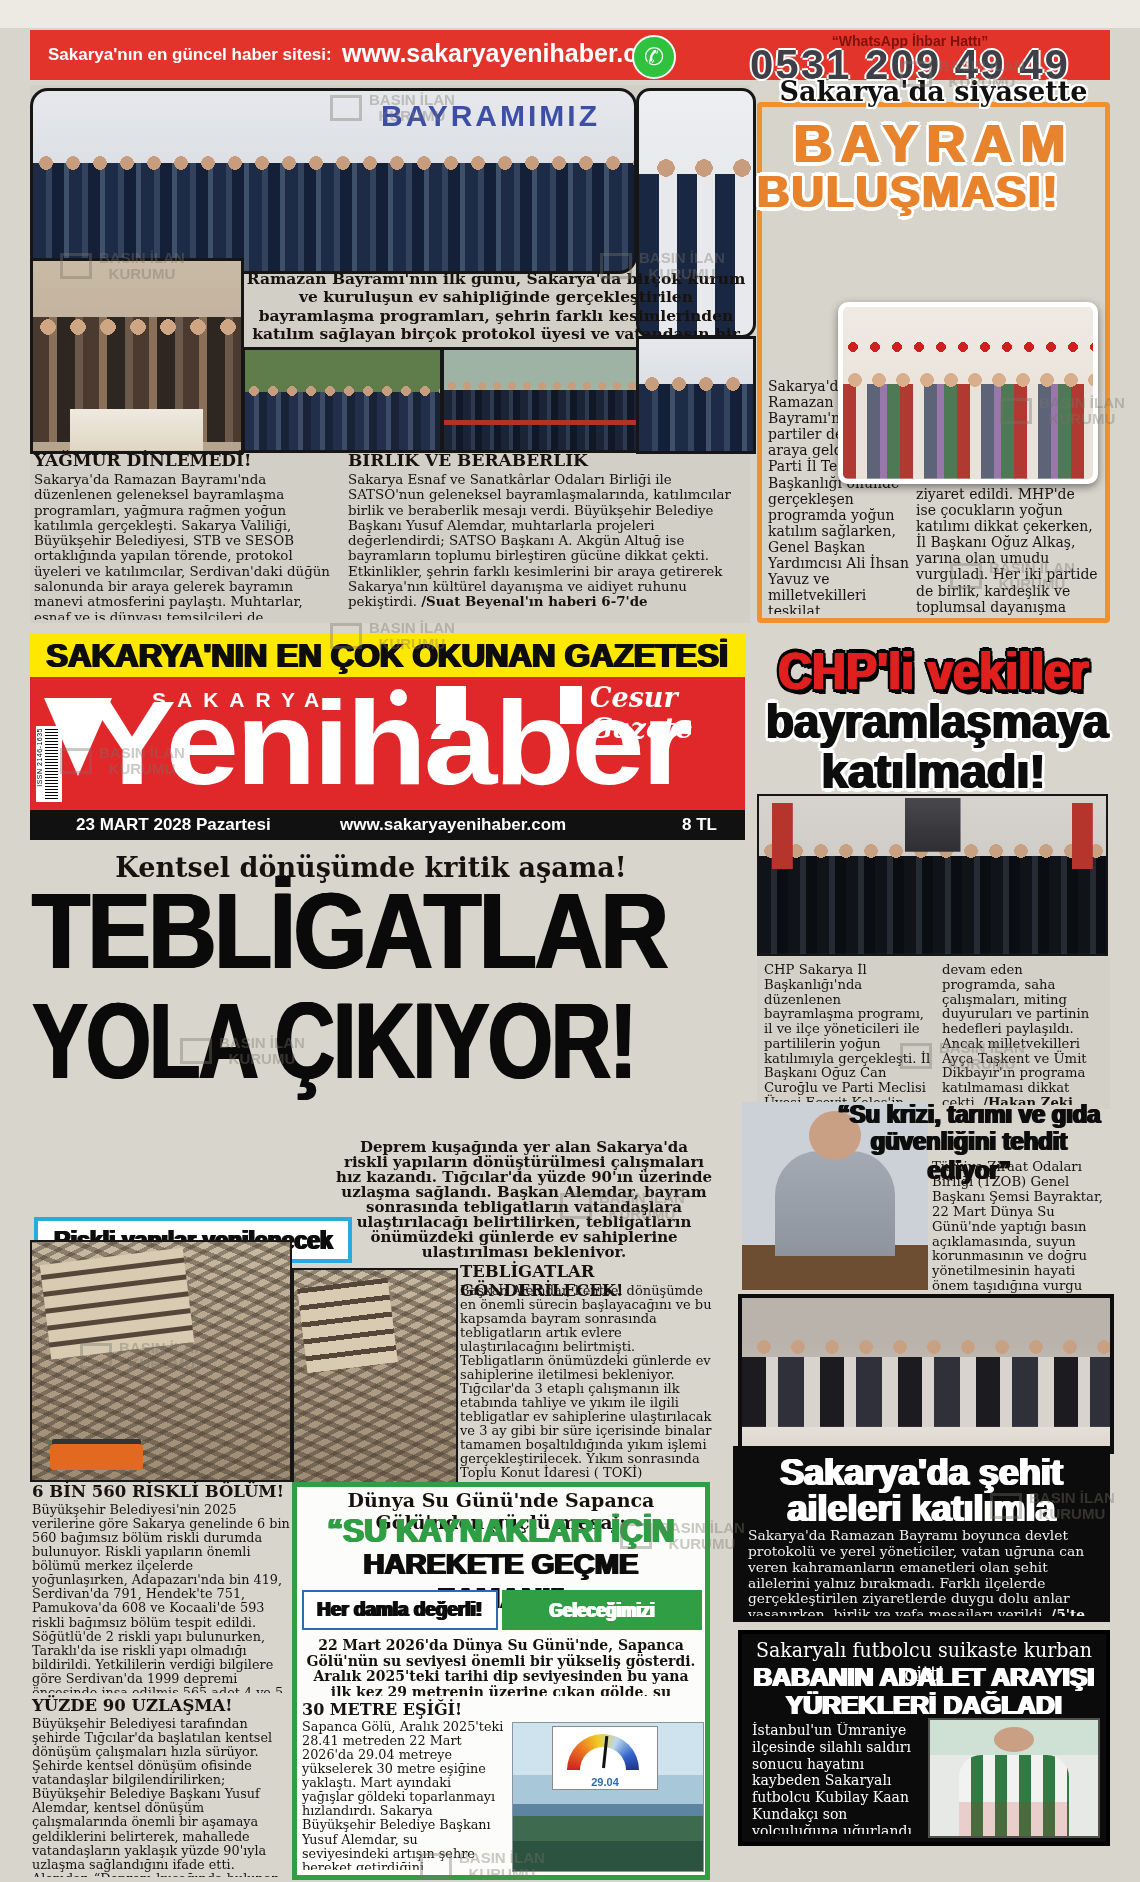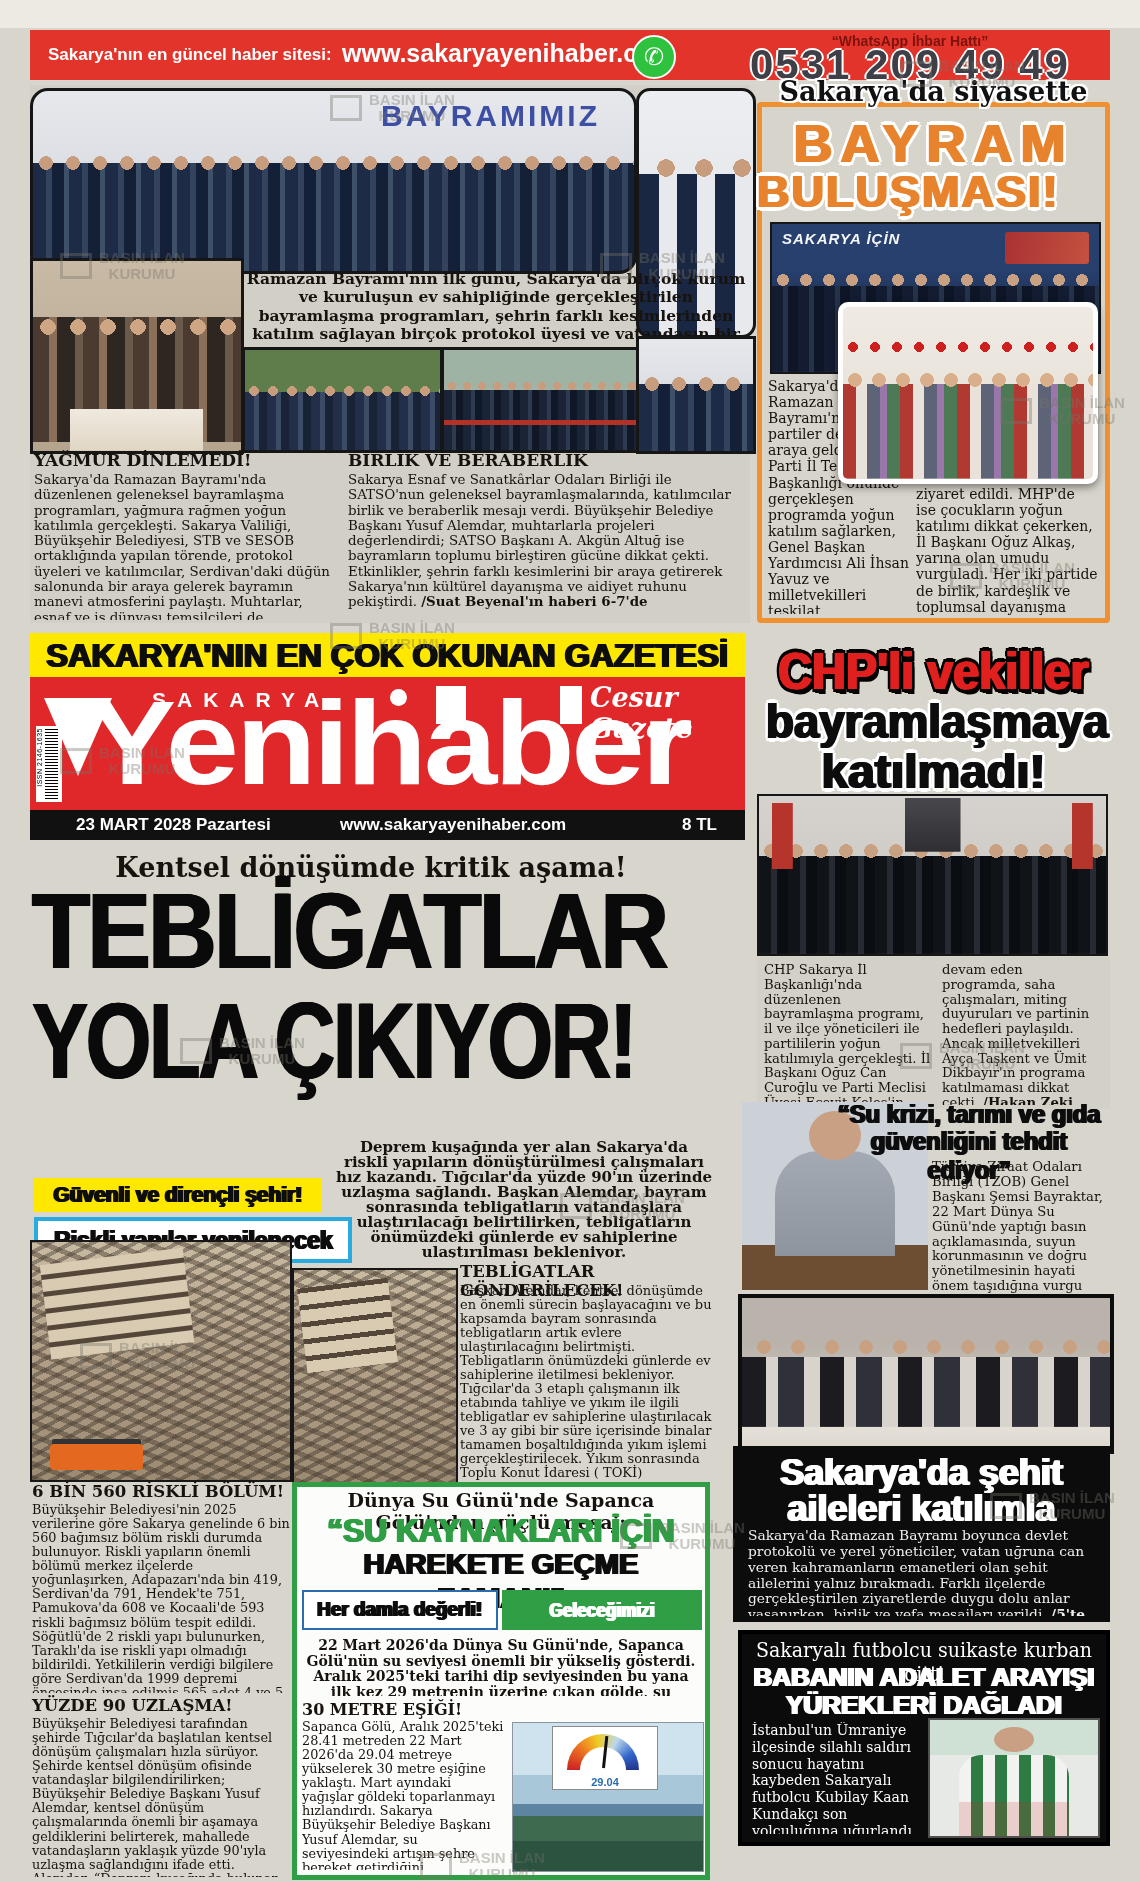--- a/index.html
+++ b/index.html
@@ -207,23 +207,20 @@
   </div>
 
   <div class="abs" style="left:757px;top:102px;width:343px;height:511px;border:5px solid #ef9130;border-radius:4px;background:#d7d4cb;"></div>
   <div class="abs serif b center z5 ow2" style="left:757px;top:76px;width:353px;font-size:27px;color:#111;">Sakarya'da siyasette</div>
   <div class="abs sans b center z5" style="left:757px;top:112px;width:353px;">
     <span class="ow fat" style="font-size:54px;color:#e8832d;letter-spacing:8px;">BAYRAM</span>
   </div>
   <div class="abs sans b center z5" style="left:757px;top:166px;width:286px;">
     <span class="ow fat" style="font-size:45px;color:#e8832d;letter-spacing:2px;">BULUŞMASI!</span>
   </div>
-  <div class="photo ph-akp" style="left:770px;top:222px;width:327px;height:148px;border-width:2px;">
-    <span class="akp-label">SAKARYA İÇİN</span>
-  </div>
   <div class="photo ph-kids" style="left:838px;top:302px;width:250px;height:172px;z-index:6;"></div>
   <div class="abs serif body-txt hidden-overflow" style="left:768px;top:378px;width:142px;height:236px;font-size:14px;line-height:1.15;">Sakarya'da Ramazan Bayramı'nda siyasi partiler de bir araya geldi. AK Parti İl Teşkilatı, İl Başkanlığı önünde gerçekleşen programda yoğun katılım sağlarken, Genel Başkan Yardımcısı Ali İhsan Yavuz ve milletvekilleri teşkilat mensuplarıyla bayramlaştı; Cumhurbaşkanı Erdoğan'ın video mesajı izlendi ve şehit aileleri</div>
   <div class="abs serif body-txt hidden-overflow" style="left:916px;top:486px;width:182px;height:130px;font-size:14px;line-height:1.15;">
     <span>ziyaret edildi. MHP'de ise çocukların yoğun katılımı dikkat çekerken, İl Başkanı Oğuz Alkaş, yarına olan umudu vurguladı. Her iki partide de birlik, kardeşlik ve toplumsal dayanışma mesajları öne çıktı. </span>
     <strong>/6-7'de</strong>
   </div>
 
   <div class="abs center" style="left:30px;top:633px;width:715px;height:44px;background:#ffe800;">
     <span class="sans b fat" style="display:inline-block;font-size:34px;line-height:44px;color:#0d0d0d;transform:scaleX(.96);">SAKARYA'NIN EN ÇOK OKUNAN GAZETESİ</span>
   </div>
@@ -262,23 +259,20 @@
     <strong>/Hakan Zeki</strong>
   </div>
 
   <div class="abs serif b center body-txt" style="left:30px;top:852px;width:682px;font-size:27px;">Kentsel dönüşümde kritik aşama!</div>
   <div class="abs sans b nowrap" style="left:32px;top:880px;">
     <span class="fat" style="display:inline-block;font-size:108px;line-height:.95;color:#0a0a0a;letter-spacing:-3px;transform:scaleX(.88);transform-origin:0 0;">TEBLİGATLAR</span>
   </div>
   <div class="abs sans b nowrap" style="left:32px;top:990px;">
     <span class="fat" style="display:inline-block;font-size:108px;line-height:.95;color:#0a0a0a;letter-spacing:-3px;transform:scaleX(.78);transform-origin:0 0;">YOLA ÇIKIYOR!</span>
   </div>
-  <div class="abs center" style="left:34px;top:1178px;width:288px;height:34px;background:#ffe800;">
-    <span class="sans b fat" style="display:inline-block;font-size:22px;line-height:34px;color:#0d0d0d;transform:scaleX(.95);">Güvenli ve dirençli şehir!</span>
-  </div>
   <div class="abs center" style="left:34px;top:1217px;width:310px;height:38px;background:#fff;border:4px solid #2aabe0;">
     <span class="sans b fat" style="display:inline-block;font-size:25px;line-height:38px;color:#0d0d0d;transform:scaleX(.92);">Riskli yapılar yenilenecek</span>
   </div>
   <div class="abs serif b center body-txt hidden-overflow" style="left:336px;top:1140px;width:376px;height:118px;font-size:15px;line-height:1.0;">Deprem kuşağında yer alan Sakarya'da riskli yapıların dönüştürülmesi çalışmaları hız kazandı. Tığcılar'da yüzde 90'ın üzerinde uzlaşma sağlandı. Başkan Alemdar, bayram sonrasında tebligatların vatandaşlara ulaştırılacağı belirtilirken, tebligatların önümüzdeki günlerde ev sahiplerine ulaştırılması bekleniyor.</div>
 
   <div class="photo ph-rubble big" style="left:30px;top:1240px;width:258px;height:238px;border-width:2px;"></div>
   <div class="photo ph-rubble" style="left:292px;top:1268px;width:162px;height:212px;border-width:2px;"></div>
 
   <span class="abs serif b body-txt" style="left:460px;top:1262px;width:252px;font-size:16.5px;">TEBLİGATLAR GÖNDERİLECEK!</span>
   <div class="abs serif body-txt hidden-overflow" style="left:460px;top:1284px;width:252px;height:196px;font-size:13px;line-height:1.08;">Başkan Alemdar, kentsel dönüşümde en önemli sürecin başlayacağını ve bu kapsamda bayram sonrasında tebligatların artık evlere ulaştırılacağını belirtmişti. Tebligatların önümüzdeki günlerde ev sahiplerine iletilmesi bekleniyor. Tığcılar'da 3 etaplı çalışmanın ilk etabında tahliye ve yıkım ile ilgili tebligatlar ev sahiplerine ulaştırılacak ve 3 ay gibi bir süre içerisinde binalar tamamen boşaltıldığında yıkım işlemi gerçekleştirilecek. Yıkım sonrasında Toplu Konut İdaresi ( TOKİ) tarafından ihaleye çıkılacak ve dönüşüm süreci gerçekleşecek.</div>

